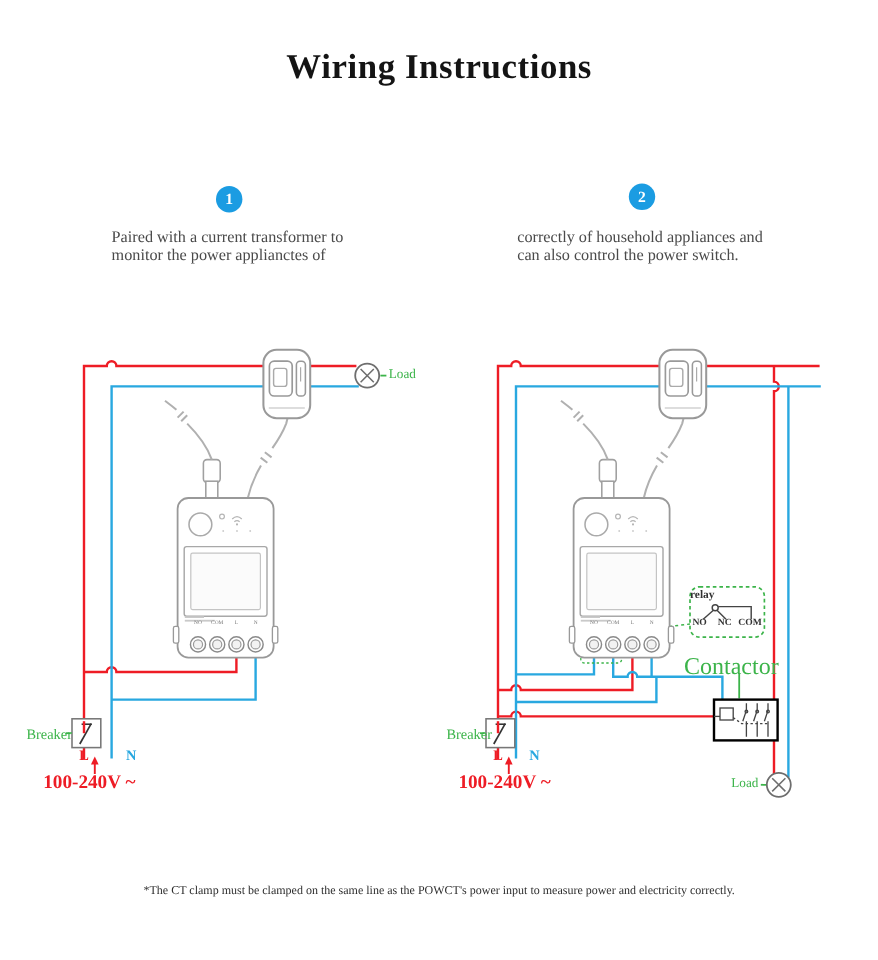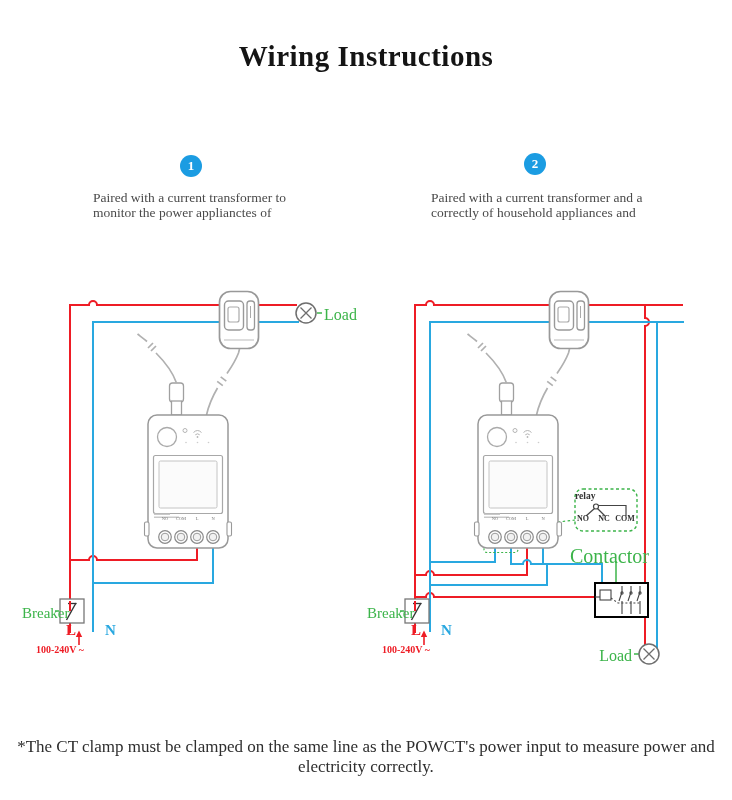--- a/index.html
+++ b/index.html
@@ -5,53 +5,53 @@
   html,body{margin:0;padding:0;background:#fff;}
   .canvas{position:relative;width:732px;height:800px;background:#fff;overflow:hidden;
           font-family:Liberation Serif, serif;}
   .title{position:absolute;left:0;top:40px;width:732px;text-align:center;
          font-size:29px;font-weight:700;color:#141414;letter-spacing:.5px;}
   .badge{position:absolute;width:22px;height:22px;border-radius:50%;background:#1b9ce2;
          color:#fff;font-size:13px;font-weight:700;text-align:center;line-height:22px;}
   .para{position:absolute;font-size:13.5px;line-height:15.2px;color:#4a4a4a;}
   .lbl{position:absolute;white-space:nowrap;}
   .green{color:#3cb44a;}
-  .f13{font-size:16px;}
+  .f13{font-size:11px;}
   .f15{font-size:20px;}
-  .f11{font-size:15px;padding-left:11px;}
+  .f11{font-size:12px;padding-left:11px;}
   .bold{font-weight:700;}
   .red{color:#ee1c25;}
   .blue{color:#29a8e0;}
-  .volt{font-size:10px;font-weight:700;color:#ee1c25;}
+  .volt{font-size:16px;font-weight:700;color:#ee1c25;}
   .term{position:absolute;width:16px;text-align:center;font-size:4.5px;color:#777;}
   .relay-lbl{position:absolute;font-size:8px;font-weight:700;color:#333;text-align:center;}
   .footnote{position:absolute;left:0;top:737px;width:732px;text-align:center;
-            font-size:17px;color:#2e2e2e;}
+            font-size:10px;color:#2e2e2e;}
   .ctr{}
   .rgt{text-align:right;}
   svg{position:absolute;left:0;top:0;}
 </style>
 </head>
 <body>
 
 <div class="canvas">
 
   <div class="title">Wiring Instructions</div>
 
   <div class="badge" style="left:180px;top:155px;">1</div>
   <div class="badge" style="left:524px;top:153px;">2</div>
 
   <div class="para" style="left:93px;top:190px;width:250px;">
     <div>Paired with a current transformer to</div>
     <div>monitor the power applianctes of</div>
   </div>
 
   <div class="para" style="left:431px;top:190px;width:262px;">
-    <div>Paired with a current transformer and a</div>
     <div>correctly of household appliances and</div>
+    <div>can also control the power switch.</div>
   </div>
 
   <svg width="732" height="800" viewBox="0 0 732 800">
     <defs>
       <g id="lamp">
         <circle cx="306" cy="313" r="10" fill="#fff" stroke="#6e6e6e" stroke-width="1.5"></circle>
         <path d="M 300.5 307.5 L 311.5 318.5 M 311.5 307.5 L 300.5 318.5" stroke="#6e6e6e" stroke-width="1.3" fill="none"></path>
       </g>
 
       <g id="breaker">

